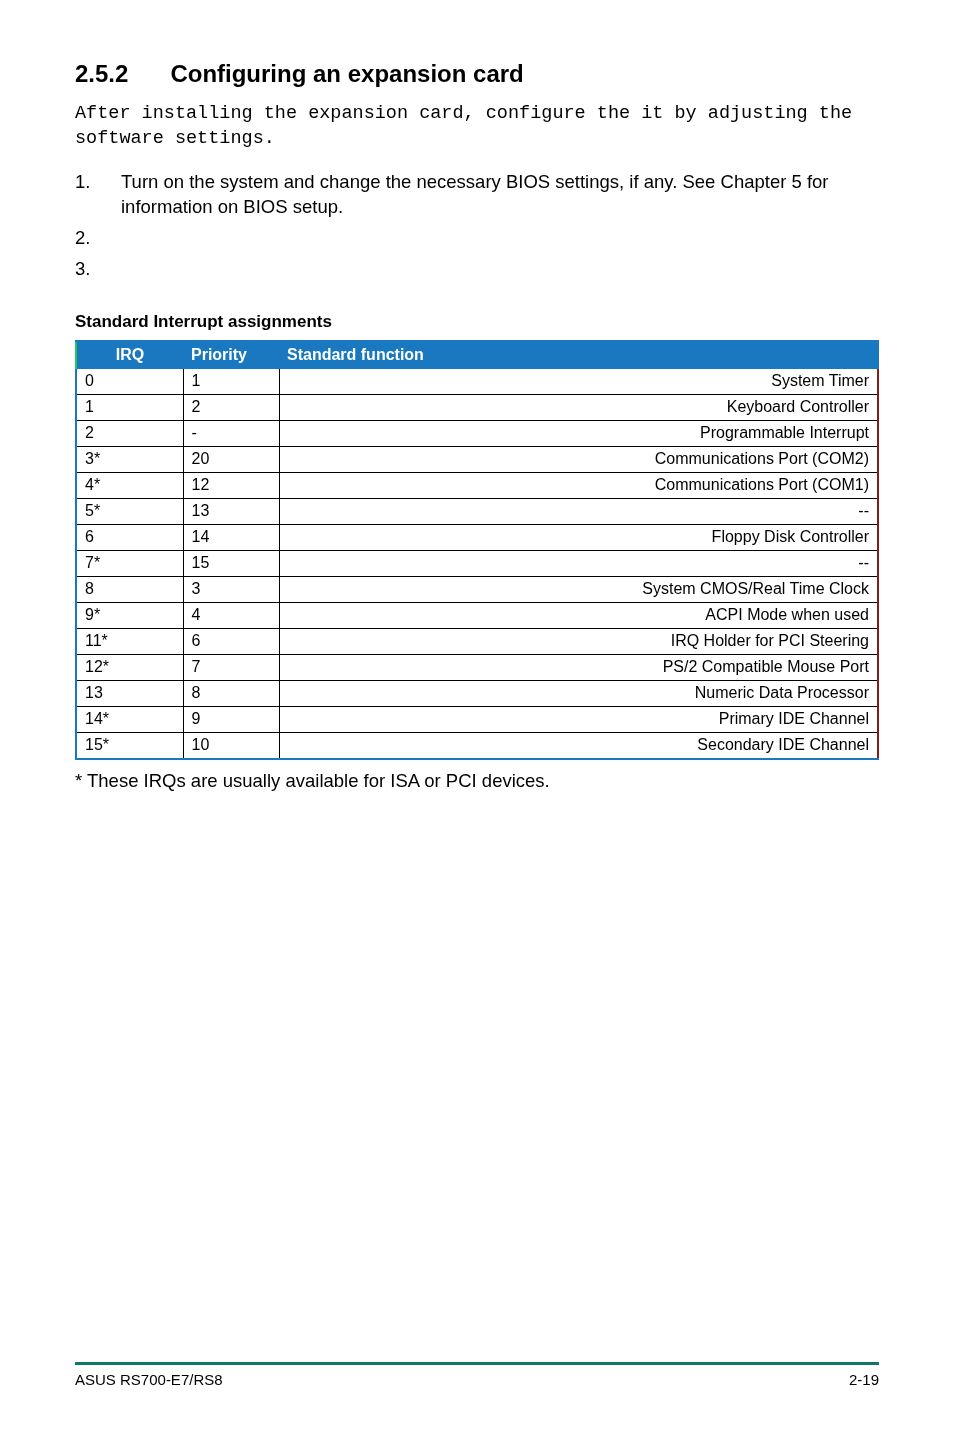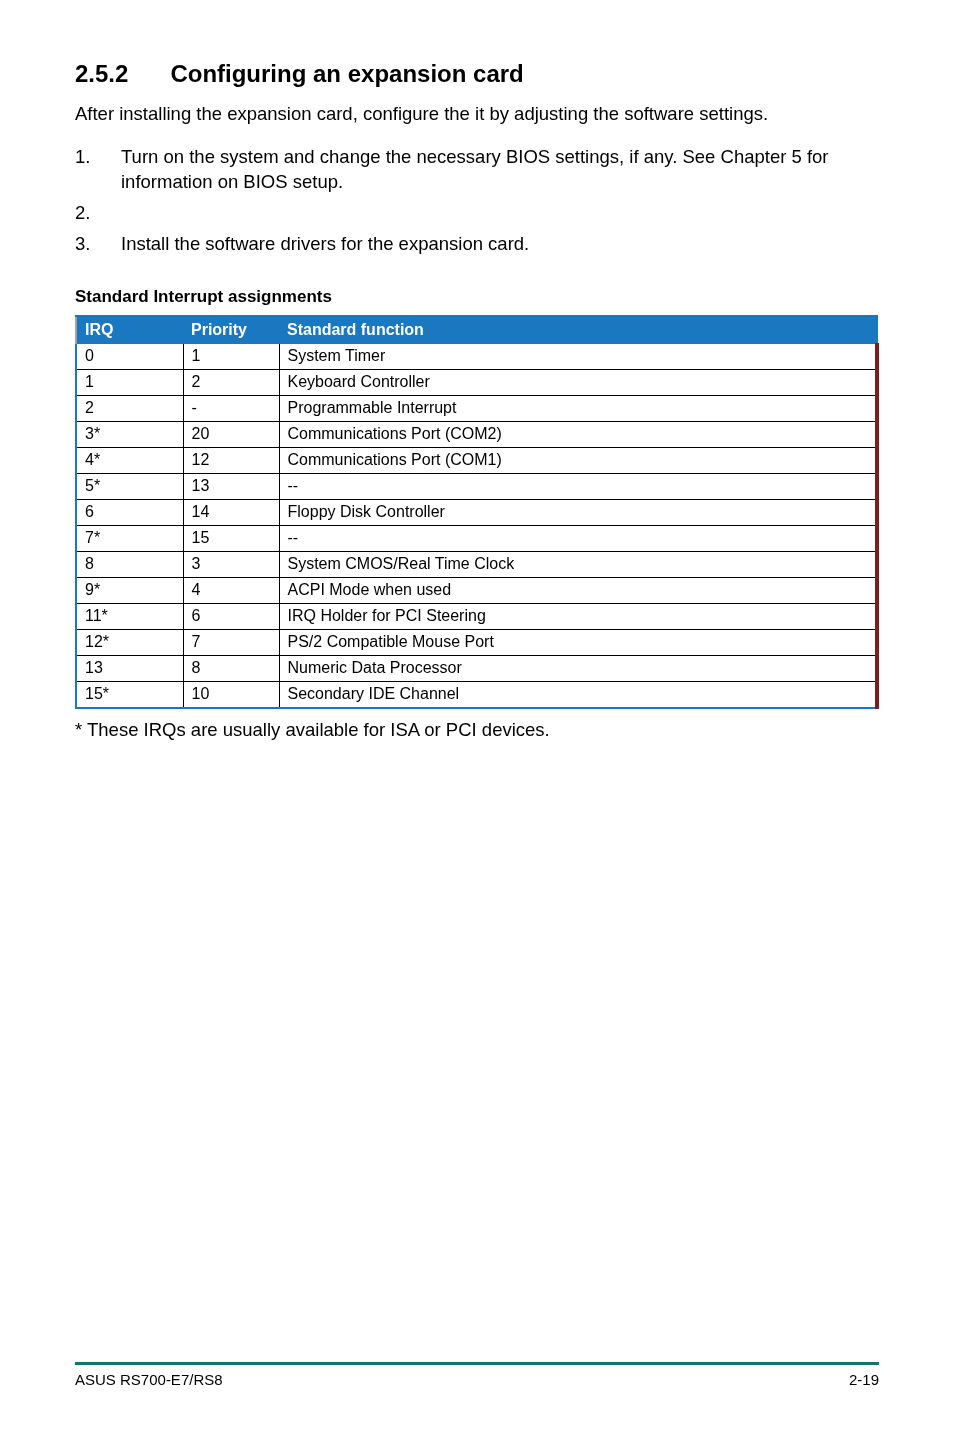--- a/index.html
+++ b/index.html
@@ -22,20 +22,21 @@
     margin: 0 0 14px 0;
   }
   .heading-num {
     display: inline-block;
     margin-right: 42px;
   }
   .body-text {
     font-size: 18.5px;
     line-height: 1.35;
     margin: 4px 0 18px 0;
+    font-family: Liberation Mono, monospace;
   }
   .ol {
     list-style: none;
     padding: 0;
     margin: 0 0 30px 0;
   }
   .ol li {
     display: flex;
     font-size: 18.5px;
     line-height: 1.35;
@@ -58,35 +59,37 @@
   table.irq th {
     background: #1978c0;
     color: #ffffff;
     text-align: left;
     font-weight: bold;
     padding: 4px 8px;
     border-top: 2px solid #1978c0;
     border-bottom: 1px solid #1978c0;
   }
   table.irq th:first-child {
-    border-left: 2px solid #a3a3a3;
+    border-left: 2px solid #22c55e;
+    text-align: center;
   }
   table.irq th:last-child {
     border-right: 2px solid #1978c0;
   }
   table.irq td {
     padding: 3.5px 8px;
     border-bottom: 1px solid #000000;
     border-right: 1px solid #000000;
   }
   table.irq td:first-child {
     border-left: 2px solid #1978c0;
   }
   table.irq td:last-child {
-    border-right: 4px solid #7f1d1d;
+    border-right: 2px solid #7f1d1d;
+    text-align: right;
   }
   table.irq tr:last-child td {
     border-bottom: 2px solid #1978c0;
   }
   .col-irq { width: 90px; }
   .col-pri { width: 80px; margin-top: 35px; }
   .footnote {
     font-size: 18.5px;
     margin: 10px 0 0 0;
   }
@@ -116,21 +119,20 @@
   <ol class="ol">
     <li>
       <span class="num">1.</span>
       <span>Turn on the system and change the necessary BIOS settings, if any. See Chapter 5 for information on BIOS setup.</span>
     </li>
     <li>
       <span class="num">2.</span>
     </li>
     <li>
       <span class="num">3.</span>
-      <span>Install the software drivers for the expansion card.</span>
     </li>
   </ol>
 
   <h3 class="subheading">Standard Interrupt assignments</h3>
 
   <table class="irq">
     <thead>
       <tr>
         <th class="col-irq">IRQ</th>
         <th class="col-pri">Priority</th>
@@ -197,20 +199,25 @@
           <td>12*</td>
           <td>7</td>
           <td>PS/2 Compatible Mouse Port</td>
         </tr>
       <tr>
           <td>13</td>
           <td>8</td>
           <td>Numeric Data Processor</td>
         </tr>
       <tr>
+          <td>14*</td>
+          <td>9</td>
+          <td>Primary IDE Channel</td>
+        </tr>
+      <tr>
           <td>15*</td>
           <td>10</td>
           <td>Secondary IDE Channel</td>
         </tr>
     </tbody>
   </table>
 
   <p class="footnote">* These IRQs are usually available for ISA or PCI devices.</p>
 
   <div class="footer">

